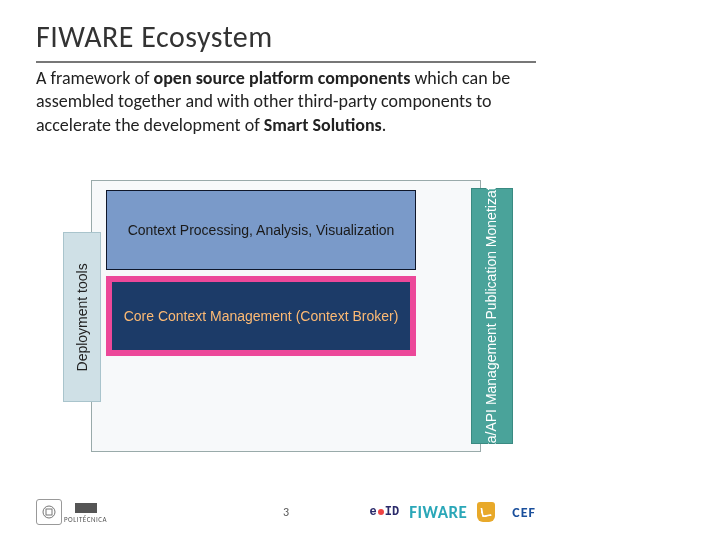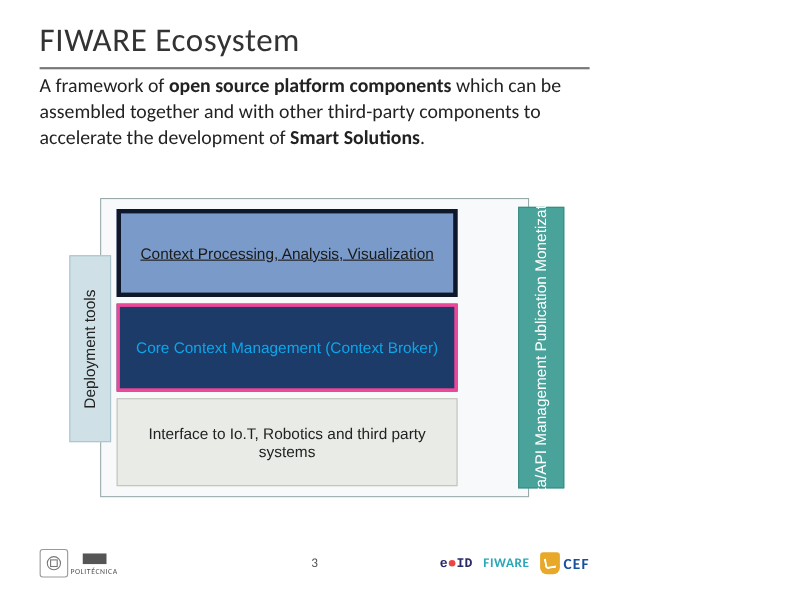--- a/index.html
+++ b/index.html
@@ -6,39 +6,39 @@
   html, body { width: 720px; height: 540px; font-family: Calibri, Arial, sans-serif; background: #fff; color: #222; }
   .slide { width: 572px; height: 540px; position: relative; padding: 18px 36px 0 36px; }
   .title { font-size: 30px; font-weight: 400; color: #333; letter-spacing: 0.5px; }
   .rule { border: none; border-top: 2px solid #777; margin-top: 6px; }
   .desc { font-size: 18px; line-height: 1.3; margin-top: 4px; color: #222; }
   .desc b { font-weight: 700; }
   .diagram-wrap { position: absolute; left: 0; right: 0; top: 180px; display: flex; justify-content: center; }
   .diagram { position: relative; width: 470px; height: 290px; }
   .outer-box { position: absolute; left: 40px; top: 0; width: 390px; height: 272px; border: 1px solid #9aa; background: #f7f9fa; }
   .row { position: absolute; left: 55px; width: 310px; height: 80px; display: flex; align-items: center; justify-content: center; text-align: center; padding: 0 10px; font-family: Arial, Helvetica, sans-serif; }
-  .row1 { top: 10px; background: #7a9ac9; color: #1a1a1a; font-size: 14px; border: 4px solid #0f172a; text-decoration: underline; }
-  .row2 { top: 96px; background: #1c3b68; color: #0ea5e9; font-size: 14px; border: 3px solid #ec4899; }
+  .row1 { top: 10px; background: #7a9ac9; color: #1a1a1a; font-size: 14px; border: 1px solid #0f172a; }
+  .row2 { top: 96px; background: #1c3b68; color: #fdba74; font-size: 14px; border: 6px solid #ec4899; }
   .row3 { top: 182px; background: #e9ebe7; color: #222; font-size: 14px; border: 1px solid #bfc2bb; }
   .sidebar { position: absolute; width: 38px; display: flex; align-items: center; justify-content: center; font-family: Arial, Helvetica, sans-serif; }
   .sidebar .vtext { transform: rotate(-90deg); white-space: nowrap; font-size: 14px; text-align: center; line-height: 1.2; }
   .left-bar { left: 12px; top: 52px; height: 170px; background: #cfe0e6; border: 1px solid #a9c4cc; color: #222; }
   .right-bar { left: 420px; top: 8px; height: 256px; width: 42px; background: #4aa39a; border: 1px solid #3a8a82; color: #fff; }
   .footer { position: absolute; left: 0; right: 0; bottom: 6px; height: 44px; display: flex; align-items: center; justify-content: space-between; padding: 0 36px; }
   .pagenum { position: absolute; left: 50%; transform: translateX(-50%); font-size: 12px; color: #555; }
   .logos-left { display: flex; align-items: center; gap: 2px; }
   .logo-box { width: 26px; height: 26px; border: 1px solid #999; border-radius: 3px; display: flex; align-items: center; justify-content: center; font-size: 14px; color: #555; }
   .logo-text { font-size: 7px; color: #555; letter-spacing: 0.5px; }
   .logos-right { display: flex; align-items: center; gap: 10px; }
   .eid { font-size: 12px; font-family: Liberation Mono, monospace; }
   .eid .e  { color:#2a2a6a; font-weight:700; }
   .eid .dot{ width:6px; height:6px; background:#e44; border-radius:50%; display:inline-block; vertical-align:middle; margin:0 1px;}
   .eid .id { color:#2a2a6a; font-weight:700; }
-  .fiware-logo { font-size: 12px; font-weight:700; color:#2aa7b8; letter-spacing:0.5px; }
-  .cef { display:flex; align-items:center; gap:3px; }
+  .fiware-logo { font-size: 17px; font-weight:700; color:#2aa7b8; letter-spacing:0.5px; }
+  .cef { display:flex; align-items:center; gap:17px; }
   .cef-shield { width:18px; height:20px; background:#e8a92a; border-radius:3px 3px 6px 6px; position:relative; }
   .cef-shield::after{ content:""; position:absolute; left:4px; top:5px; width:8px; height:8px; border:2px solid #fff; border-top:none; border-right:none; border-radius:0 0 0 3px; transform:rotate(-10deg);}
   .cef-text { font-size:14px; font-weight:700; color:#1a4f9c; letter-spacing:1px; }
 </style>
 </head>
 <body>
 
 <div class="slide">
 
   <h1 class="title">FIWARE Ecosystem</h1>
@@ -54,23 +54,20 @@
 
       <div class="sidebar left-bar">
         <div class="vtext">Deployment tools</div>
       </div>
 
       <div class="row row1">
         <span>Context Processing, Analysis, Visualization</span>
       </div>
       <div class="row row2">
         <span>Core Context Management (Context Broker)</span>
-      </div>
-      <div class="row row3">
-        <span>Interface to Io.T, Robotics and third party systems</span>
       </div>
 
       <div class="sidebar right-bar">
         <div class="vtext">Data/API Management Publication Monetization</div>
       </div>
     </div>
   </div>
 
   <div class="footer">
     <div class="logos-left">

